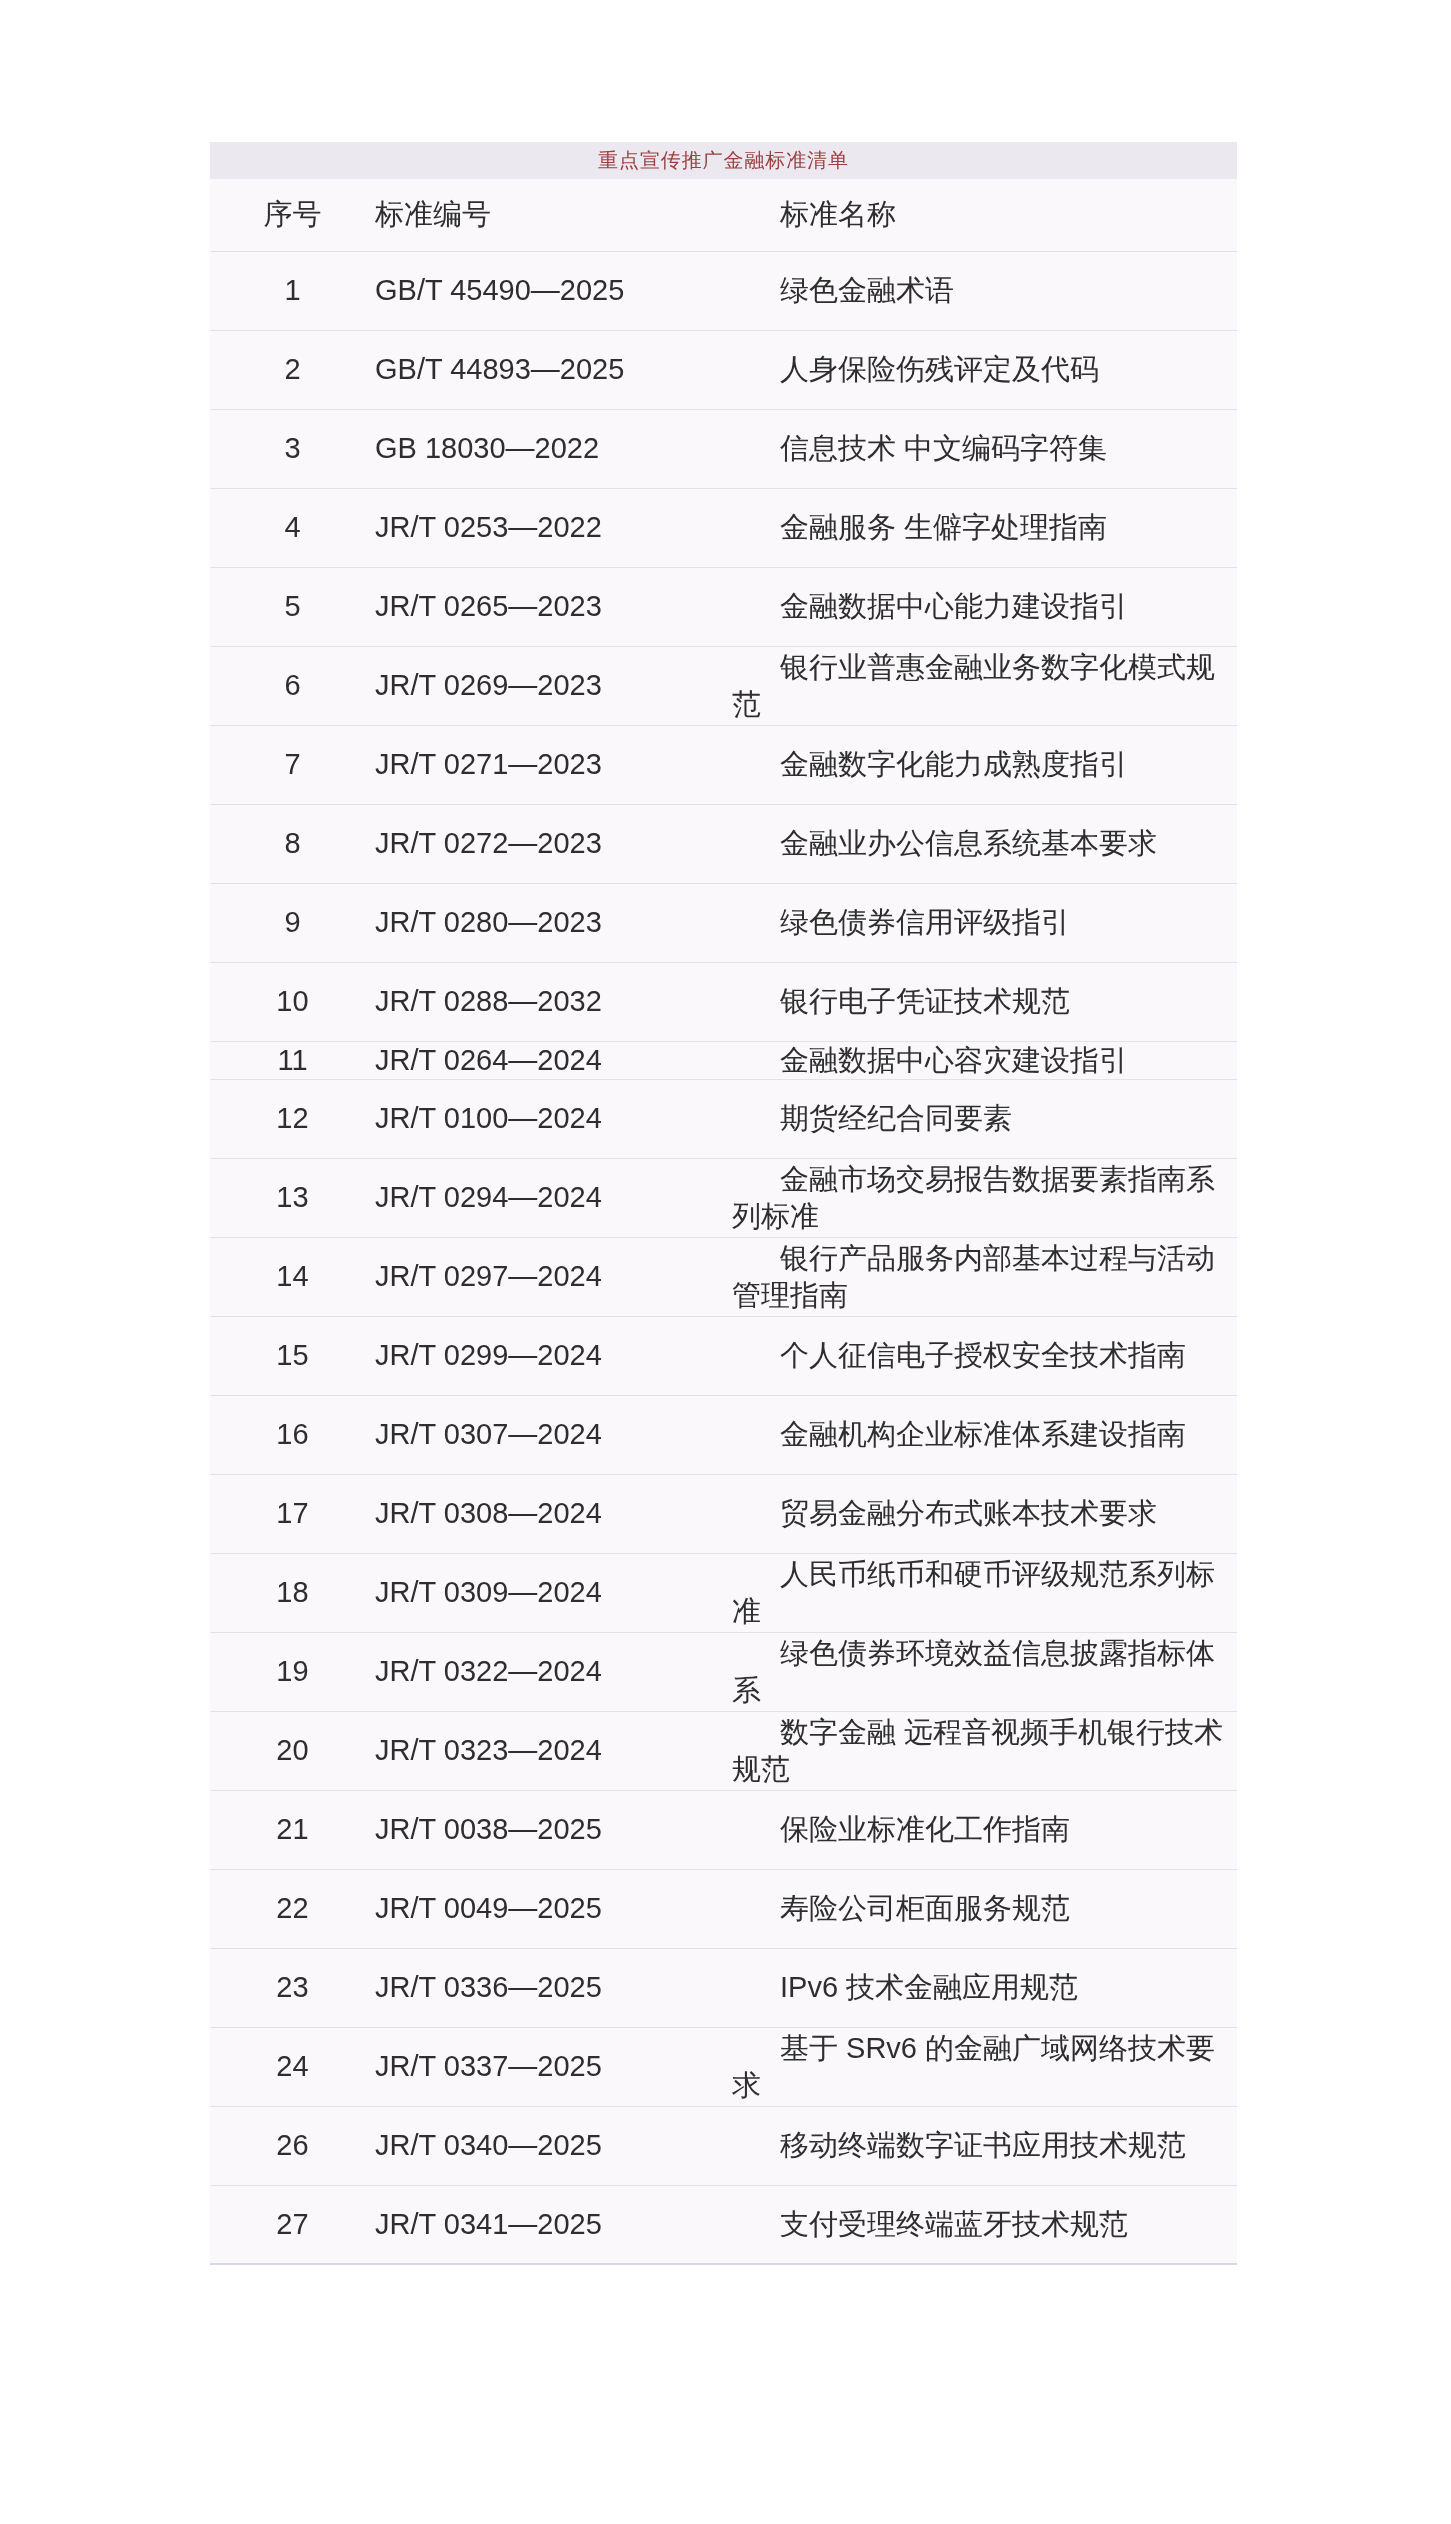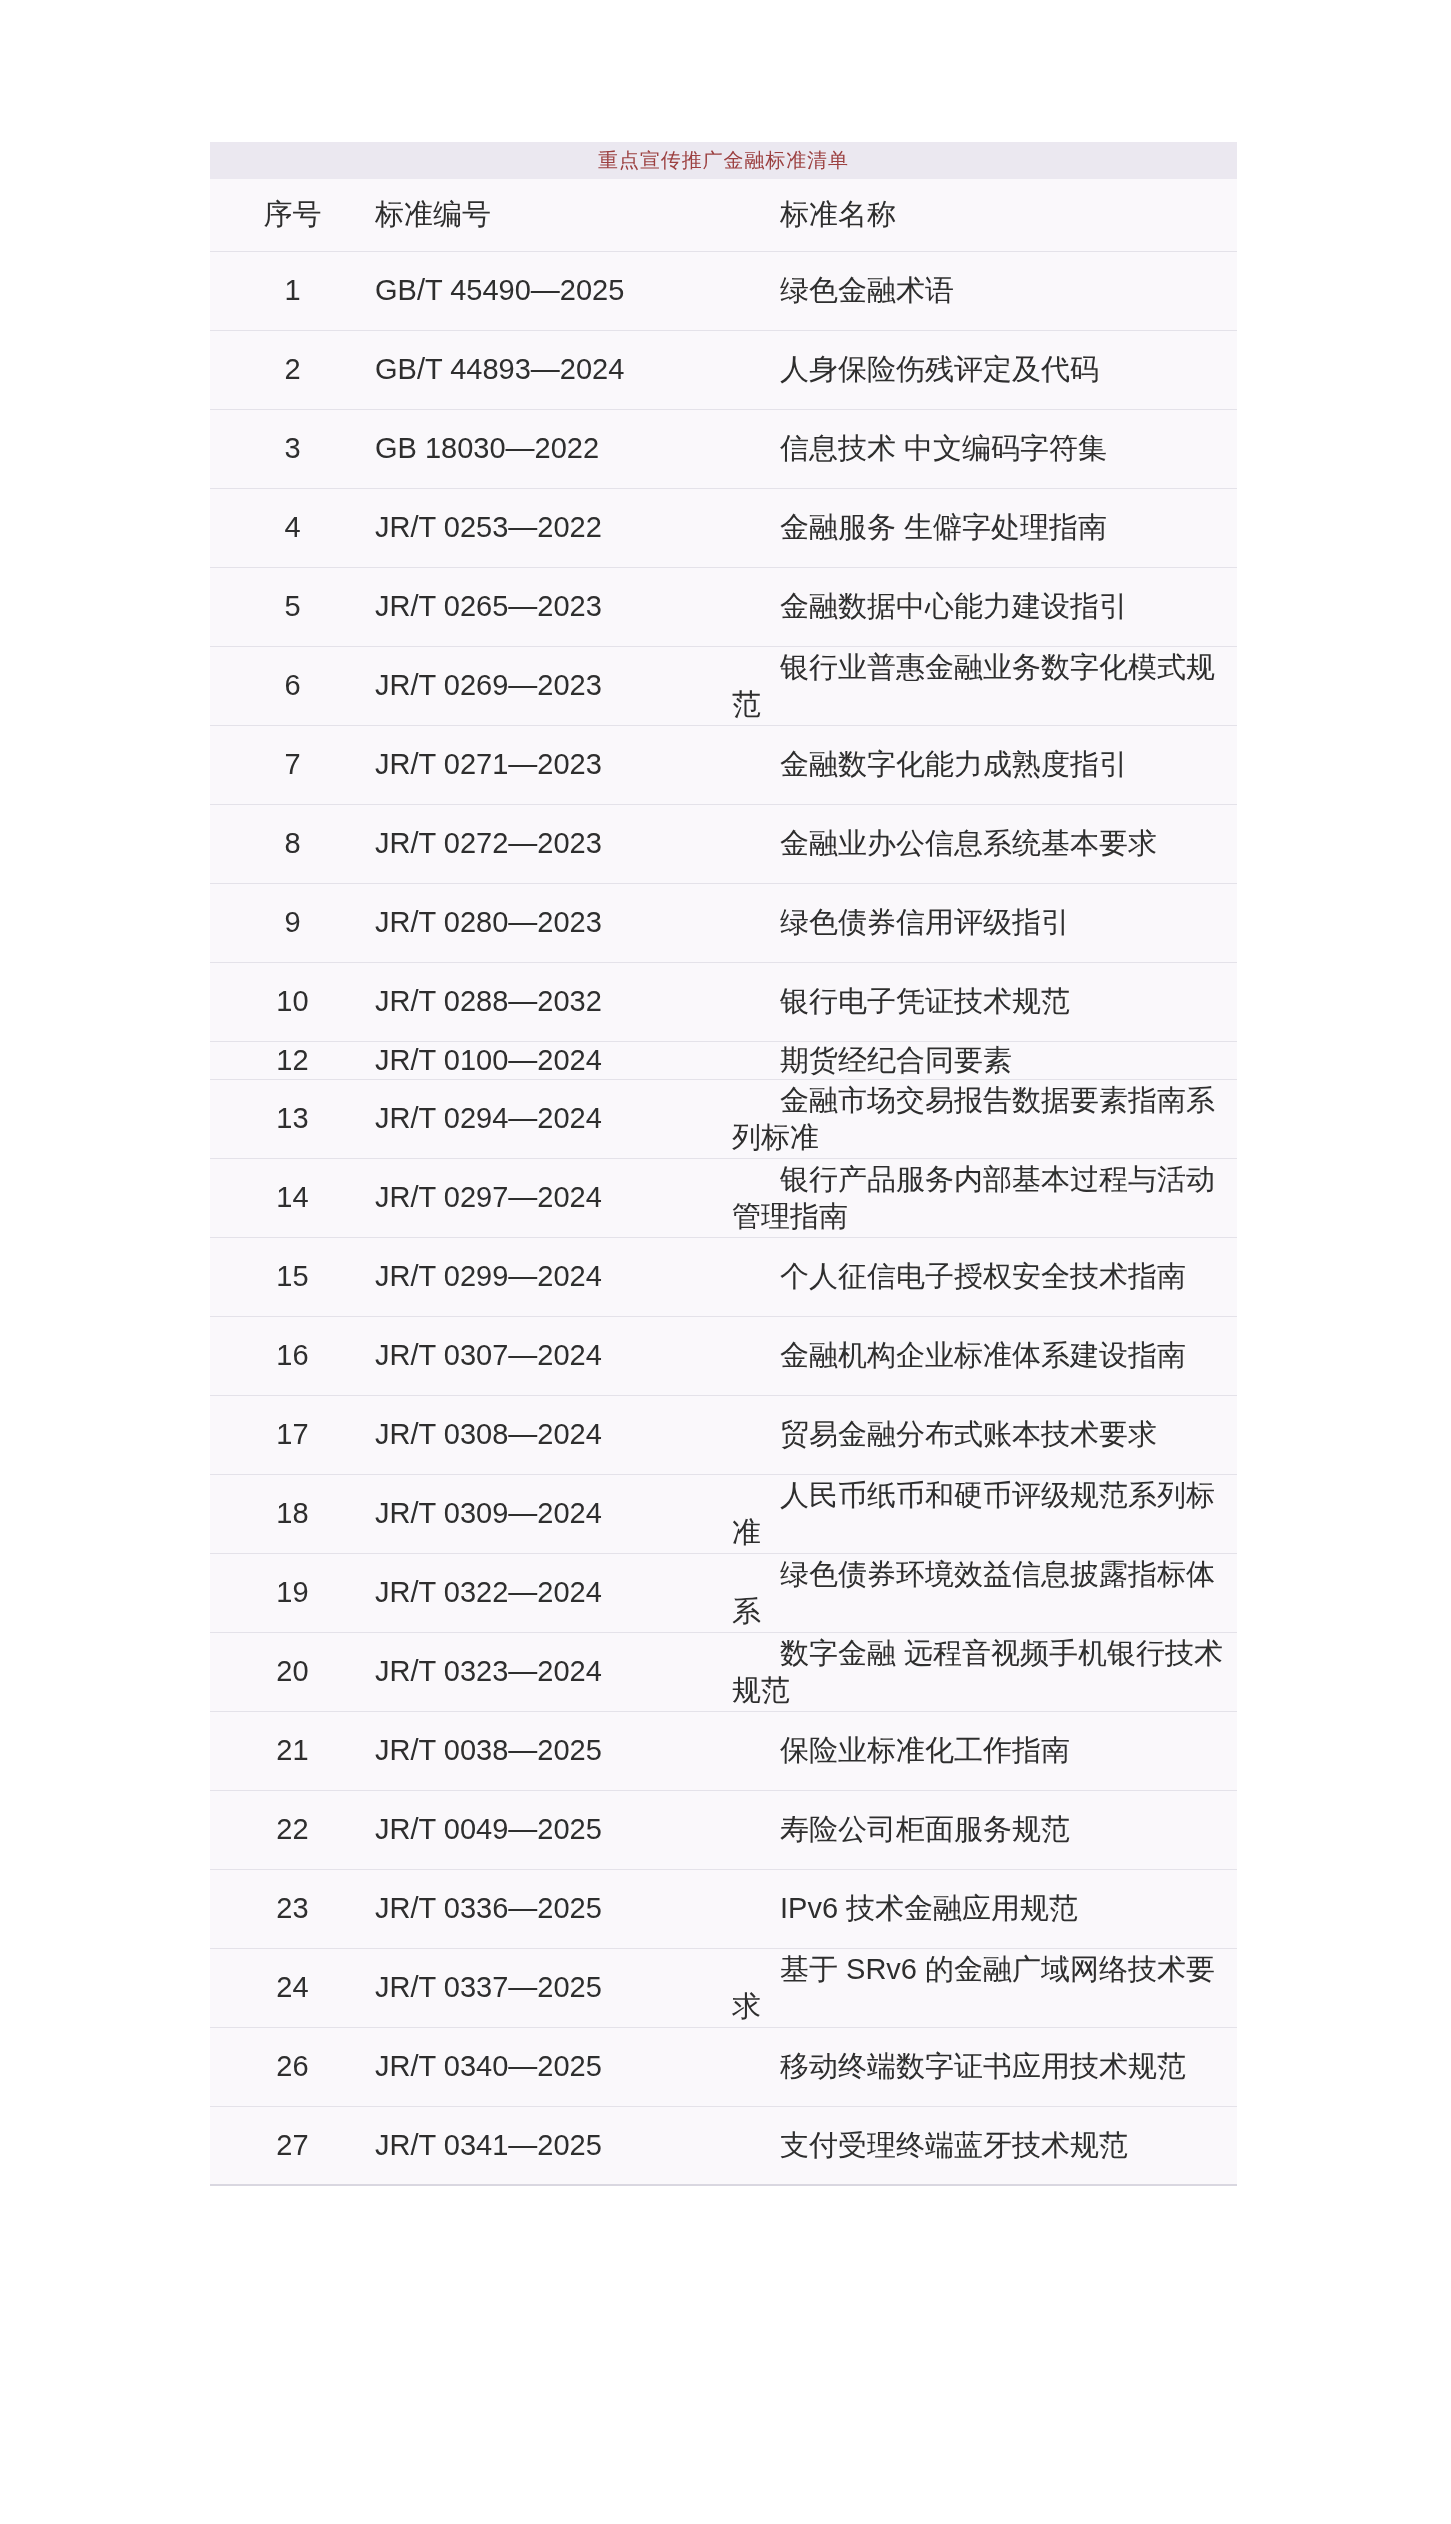--- a/index.html
+++ b/index.html
@@ -80,21 +80,21 @@
       </thead>
       <tbody id="rows-body">
   <tr>
     <td class="c1">1</td>
     <td class="c2">GB/T 45490—2025</td>
     <td class="c3">绿色金融术语</td>
   </tr>
 
   <tr>
     <td class="c1">2</td>
-    <td class="c2">GB/T 44893—2024</td>
+    <td class="c2">GB/T 44893—2025</td>
     <td class="c3">人身保险伤残评定及代码</td>
   </tr>
 
   <tr>
     <td class="c1">3</td>
     <td class="c2">GB 18030—2022</td>
     <td class="c3">信息技术 中文编码字符集</td>
   </tr>
 
   <tr>
@@ -132,20 +132,25 @@
     <td class="c2">JR/T 0280—2023</td>
     <td class="c3">绿色债券信用评级指引</td>
   </tr>
 
   <tr>
     <td class="c1">10</td>
     <td class="c2">JR/T 0288—2032</td>
     <td class="c3">银行电子凭证技术规范</td>
   </tr>
 
+  <tr>
+    <td class="c1">11</td>
+    <td class="c2">JR/T 0264—2024</td>
+    <td class="c3">金融数据中心容灾建设指引</td>
+  </tr>
 
   <tr>
     <td class="c1">12</td>
     <td class="c2">JR/T 0100—2024</td>
     <td class="c3">期货经纪合同要素</td>
   </tr>
 
   <tr>
     <td class="c1">13</td>
     <td class="c2">JR/T 0294—2024</td>

